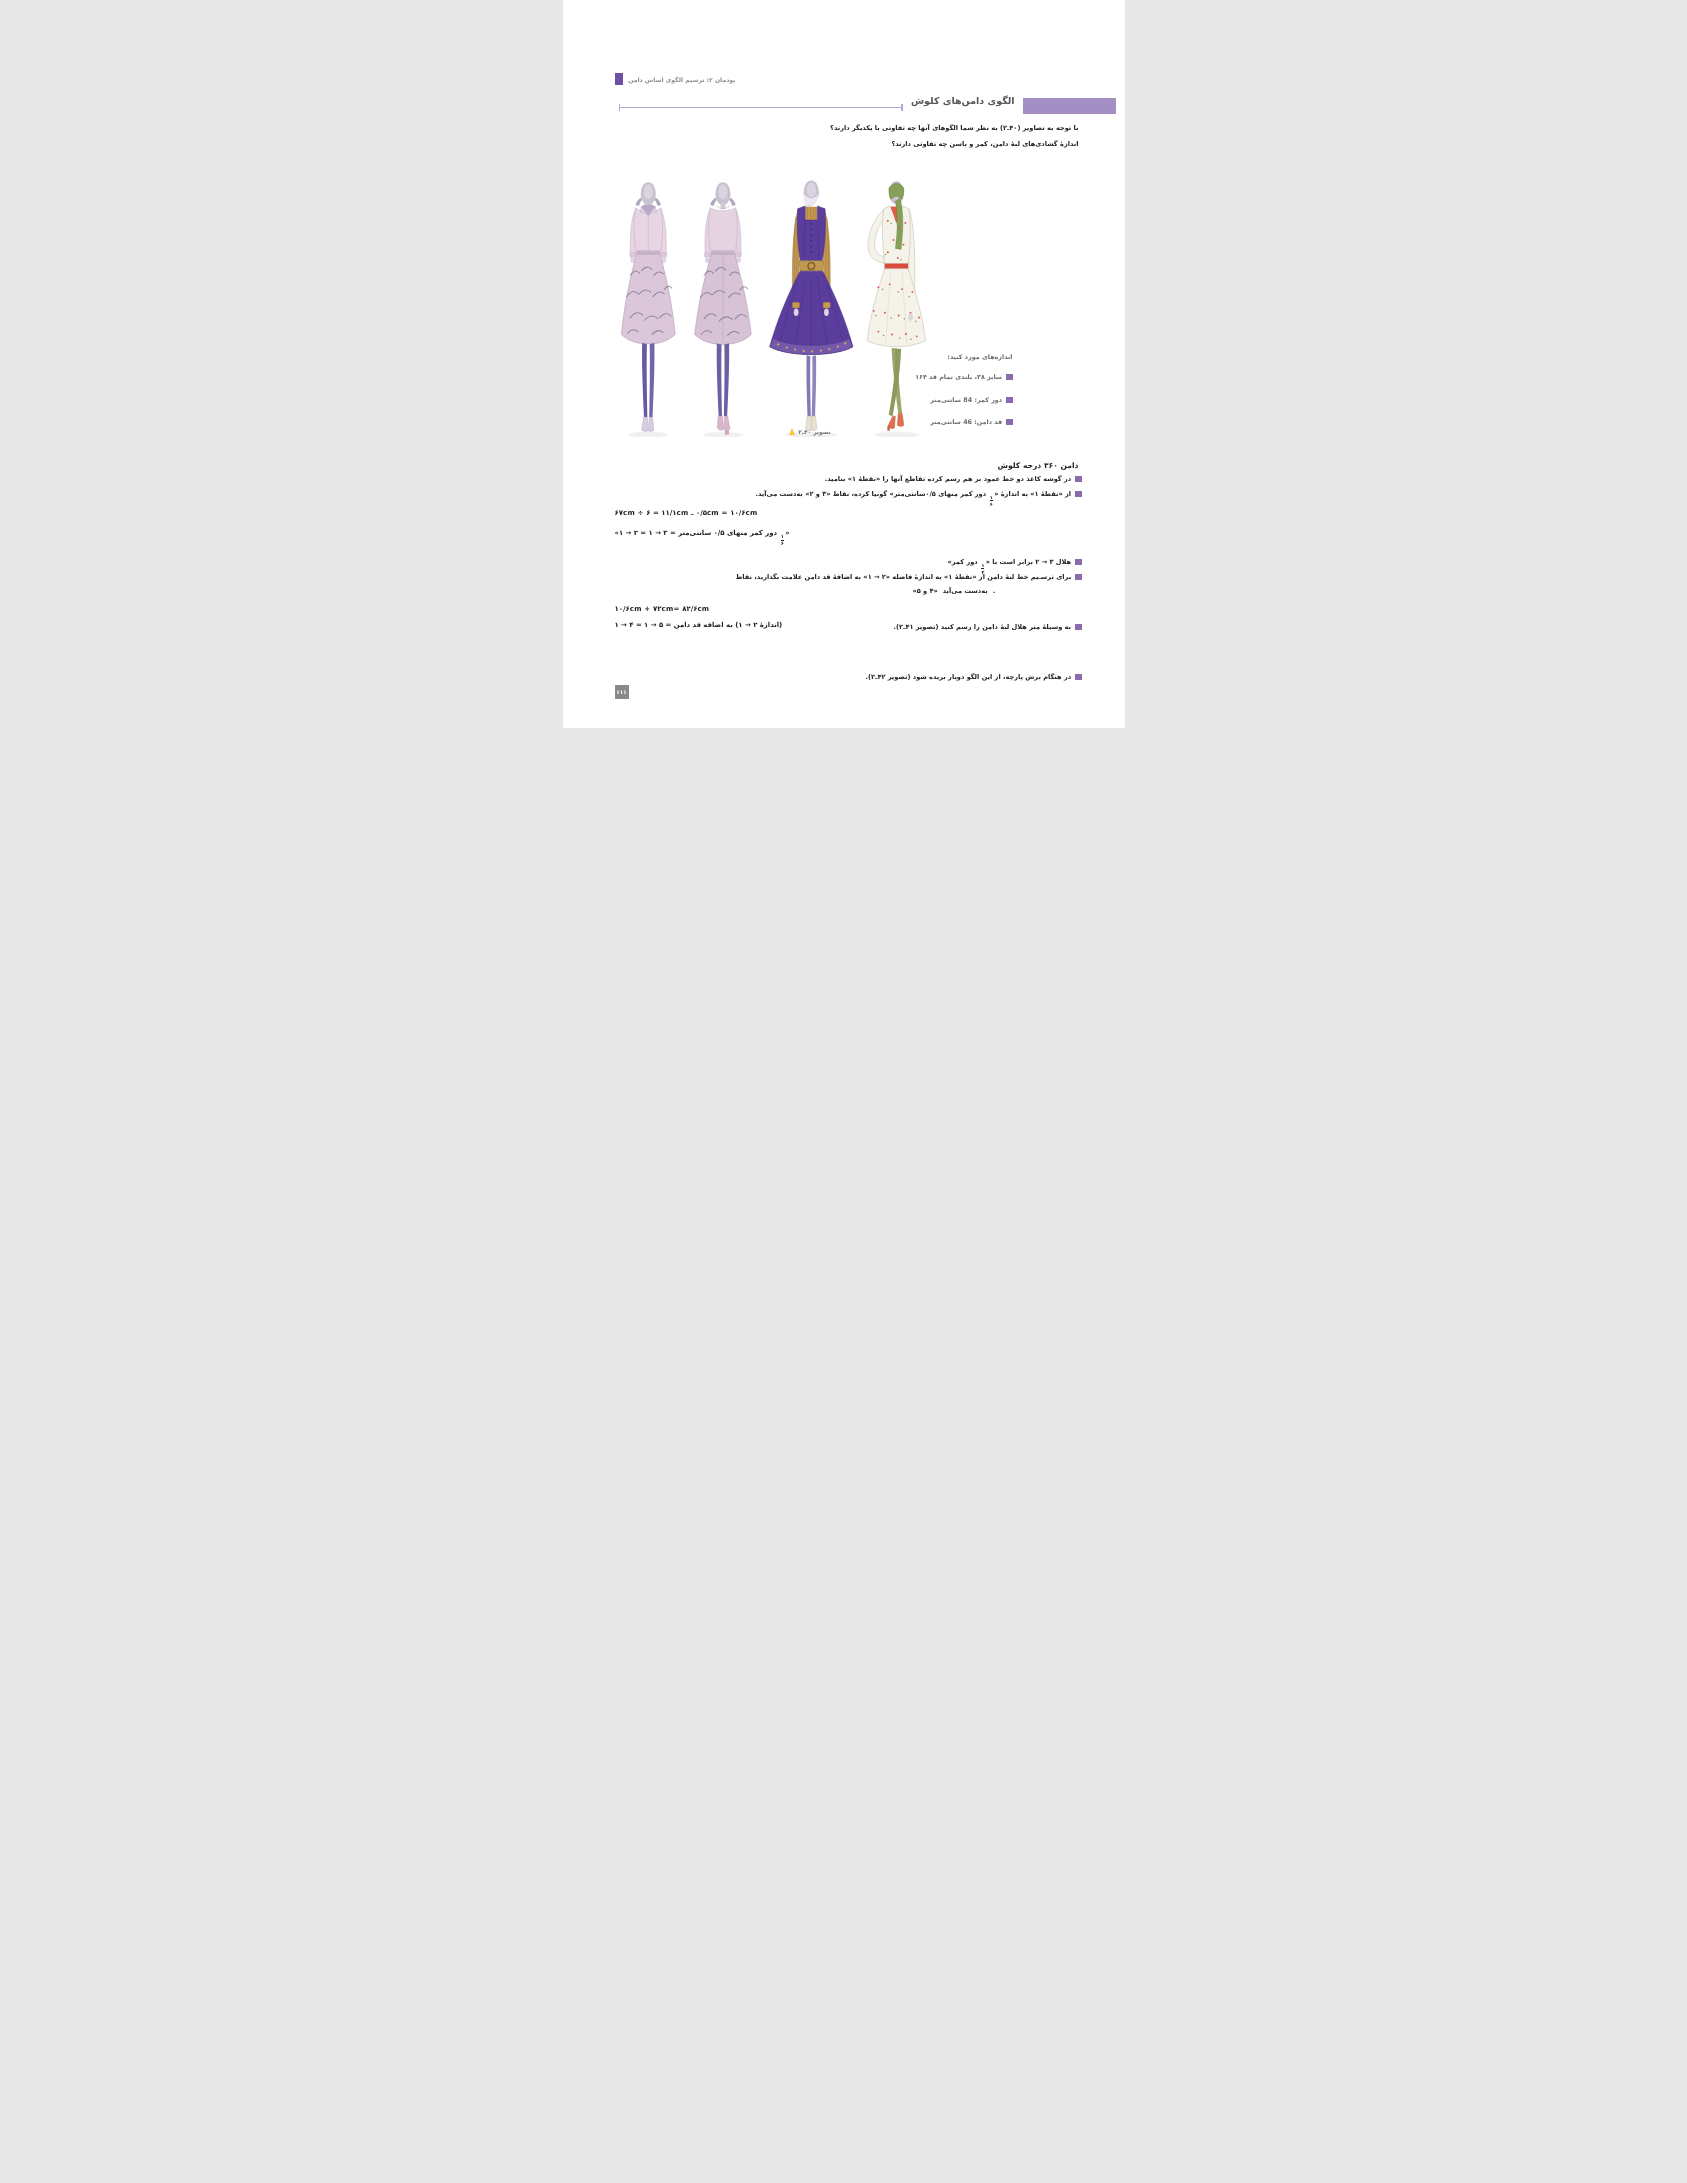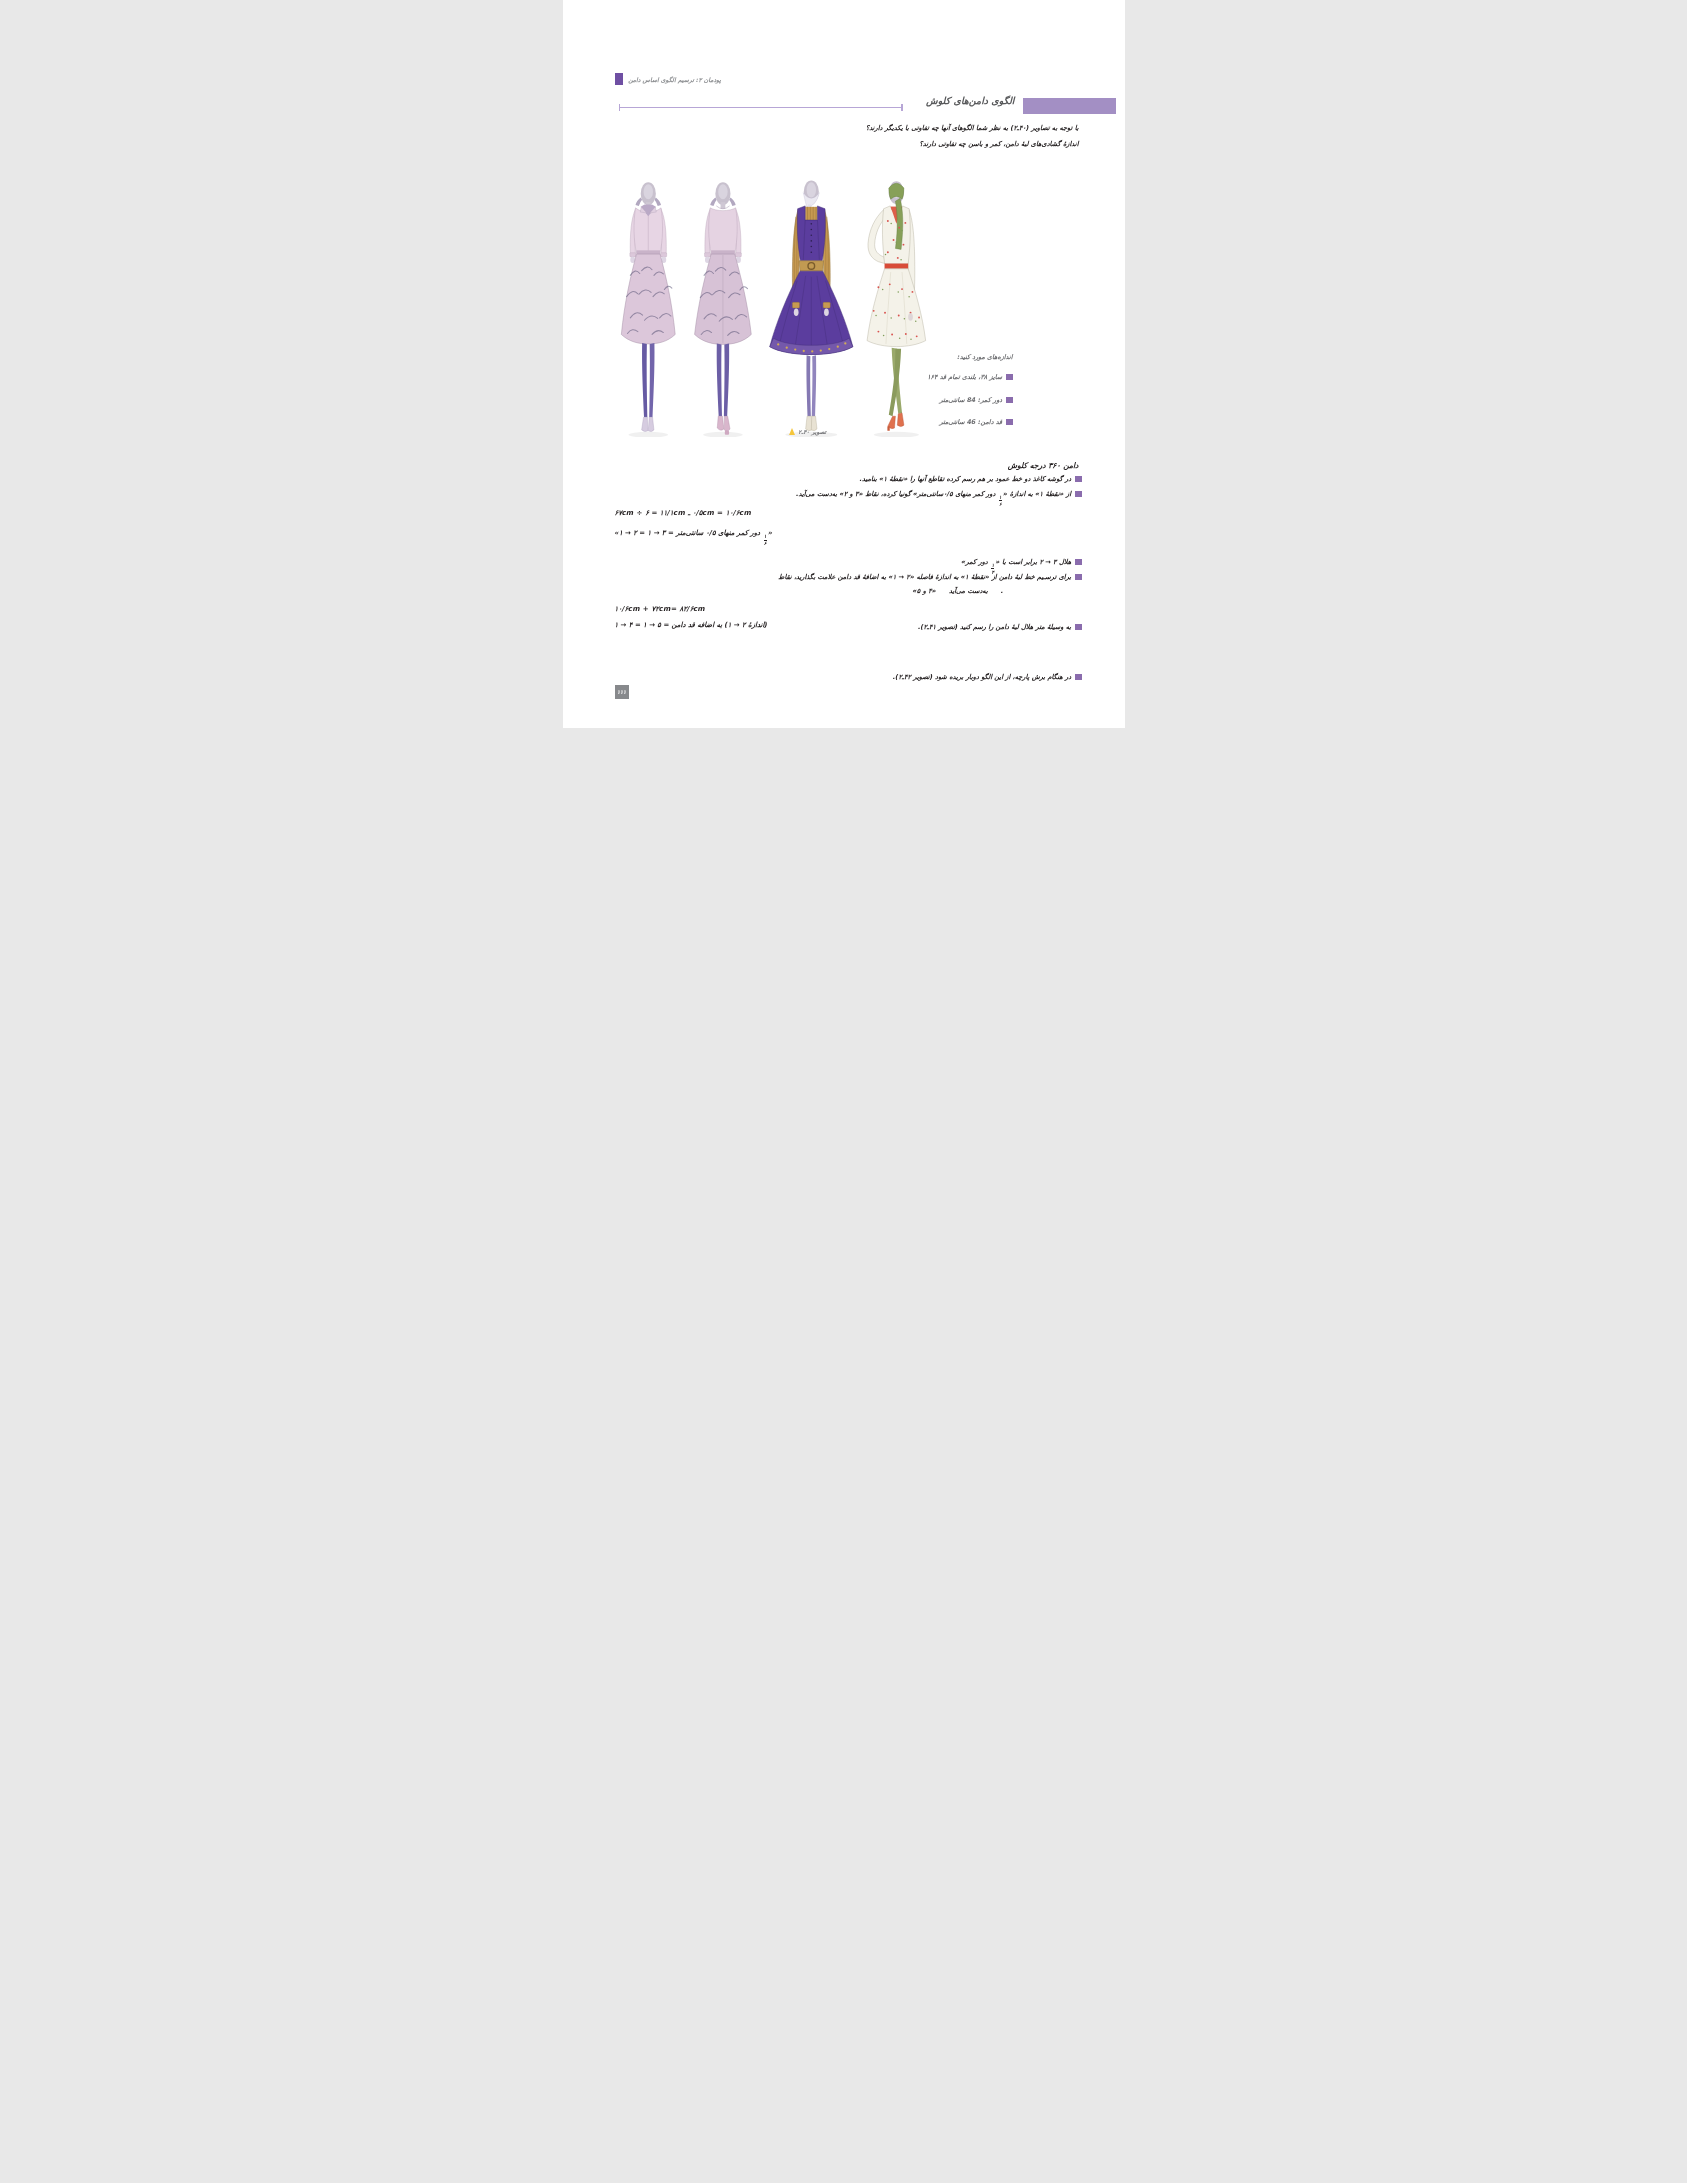--- a/index.html
+++ b/index.html
@@ -1,19 +1,19 @@
 <!DOCTYPE html>
 <html lang="fa" dir="rtl" style="font-size:7.6px"><head>
 <meta charset="utf-8">
 <style>
   html,body{margin:0;padding:0;background:#e8e8e8;}
   .page{
     position:relative;width:562px;height:728px;background:#ffffff;
     margin:0 auto;overflow:hidden;
-    font-family:"DejaVu Sans",sans-serif;color:#272324;font-style:italic;
+    font-family:"DejaVu Sans",sans-serif;color:#272324;
   }
   
   .hdr{position:absolute;left:52px;top:73px;display:flex;direction:ltr;align-items:center;gap:5.2px;}
   .hdr-sq{width:8.5px;height:12.3px;background:#6f4fa3;flex:none;}
   .hdr-label{direction:rtl;font-size:6.1px;font-weight:700;color:#8d8f92;white-space:nowrap;}
   
   .title-block{position:absolute;left:460px;top:98px;width:93px;height:16px;background:#a38fc4;}
   .page-title{position:absolute;right:110px;top:95px;direction:rtl;font-size:9.5px;font-weight:700;color:#57585a;white-space:nowrap;}
   .title-rule{position:absolute;left:56px;top:107px;width:284px;height:0.9px;background:#b7a6d6;}
   .title-rule::before,.title-rule::after{content:"";position:absolute;top:-2.8px;width:1.4px;height:6.6px;background:#b7a6d6;}
@@ -34,21 +34,21 @@
   
   .sec-head{position:absolute;right:46px;top:461px;direction:rtl;font-size:7.6px;font-weight:700;color:#221e1f;white-space:nowrap;margin-left:20px;}
   .brow{position:absolute;right:43px;display:flex;direction:rtl;align-items:flex-start;gap:4.3px;
         font-size:6.6px;font-weight:600;color:#272324;white-space:nowrap;}
   .bsq{width:6.1px;height:6.1px;background:#8a6cad;flex:none;margin-top:1.4px;}
   .frow{position:absolute;left:52px;direction:rtl;font-size:6.9px;font-weight:600;color:#221e1f;white-space:nowrap;}
   .fltr{position:absolute;left:52px;direction:ltr;font-size:7px;font-weight:600;letter-spacing:0.2px;color:#221e1f;white-space:nowrap;}
   .frac{display:inline-flex;flex-direction:column;align-items:center;vertical-align:-0.65em;
         font-size:0.74em;line-height:1.05;margin:0 1.4px;}
   .frac .den{border-top:0.6px solid currentColor;padding-top:0.5px;}
-  .tail-row{position:absolute;left:350px;top:587px;display:flex;direction:ltr;gap:13px;
+  .tail-row{position:absolute;left:350px;top:587px;display:flex;direction:ltr;gap:5px;
         font-size:6.6px;font-weight:600;color:#272324;white-space:nowrap;}
   
   .pagenum{position:absolute;left:52px;top:685px;width:14px;height:14px;background:#87898c;
         color:#ffffff;font-size:5.7px;font-weight:700;display:flex;align-items:center;justify-content:center;direction:rtl;}
 </style>
 </head>
 <body>
 
 <div class="page">
 

